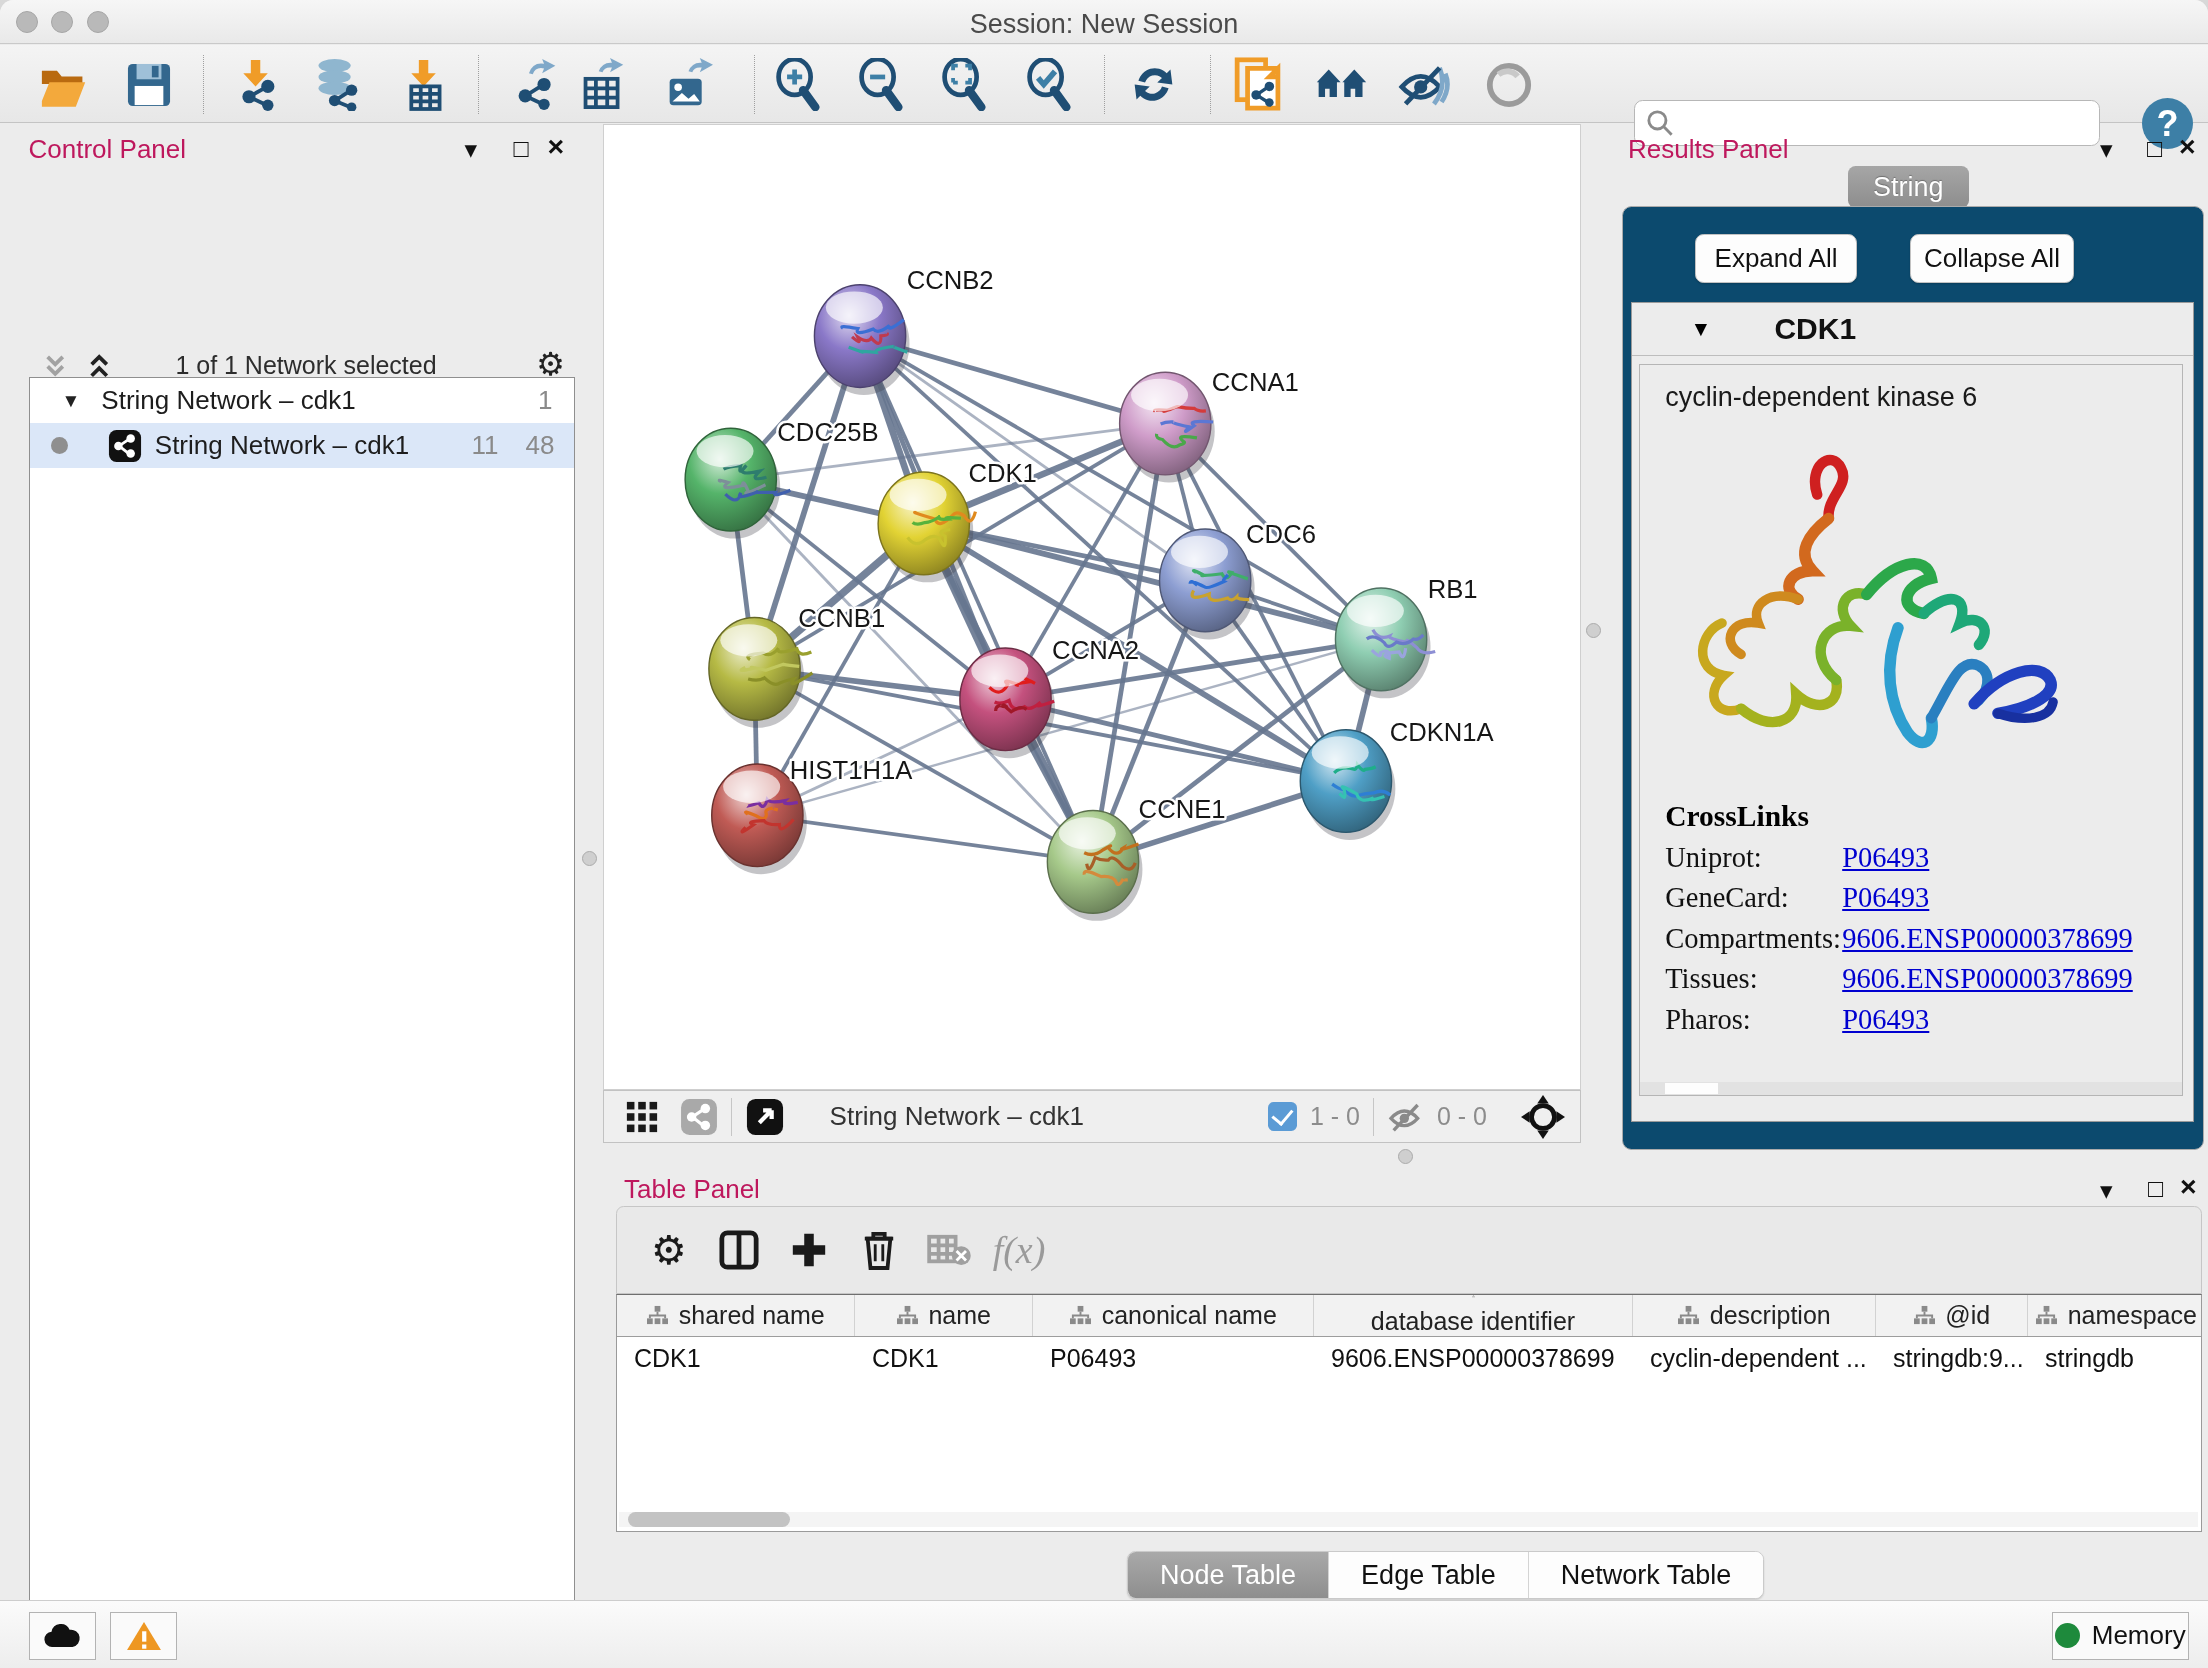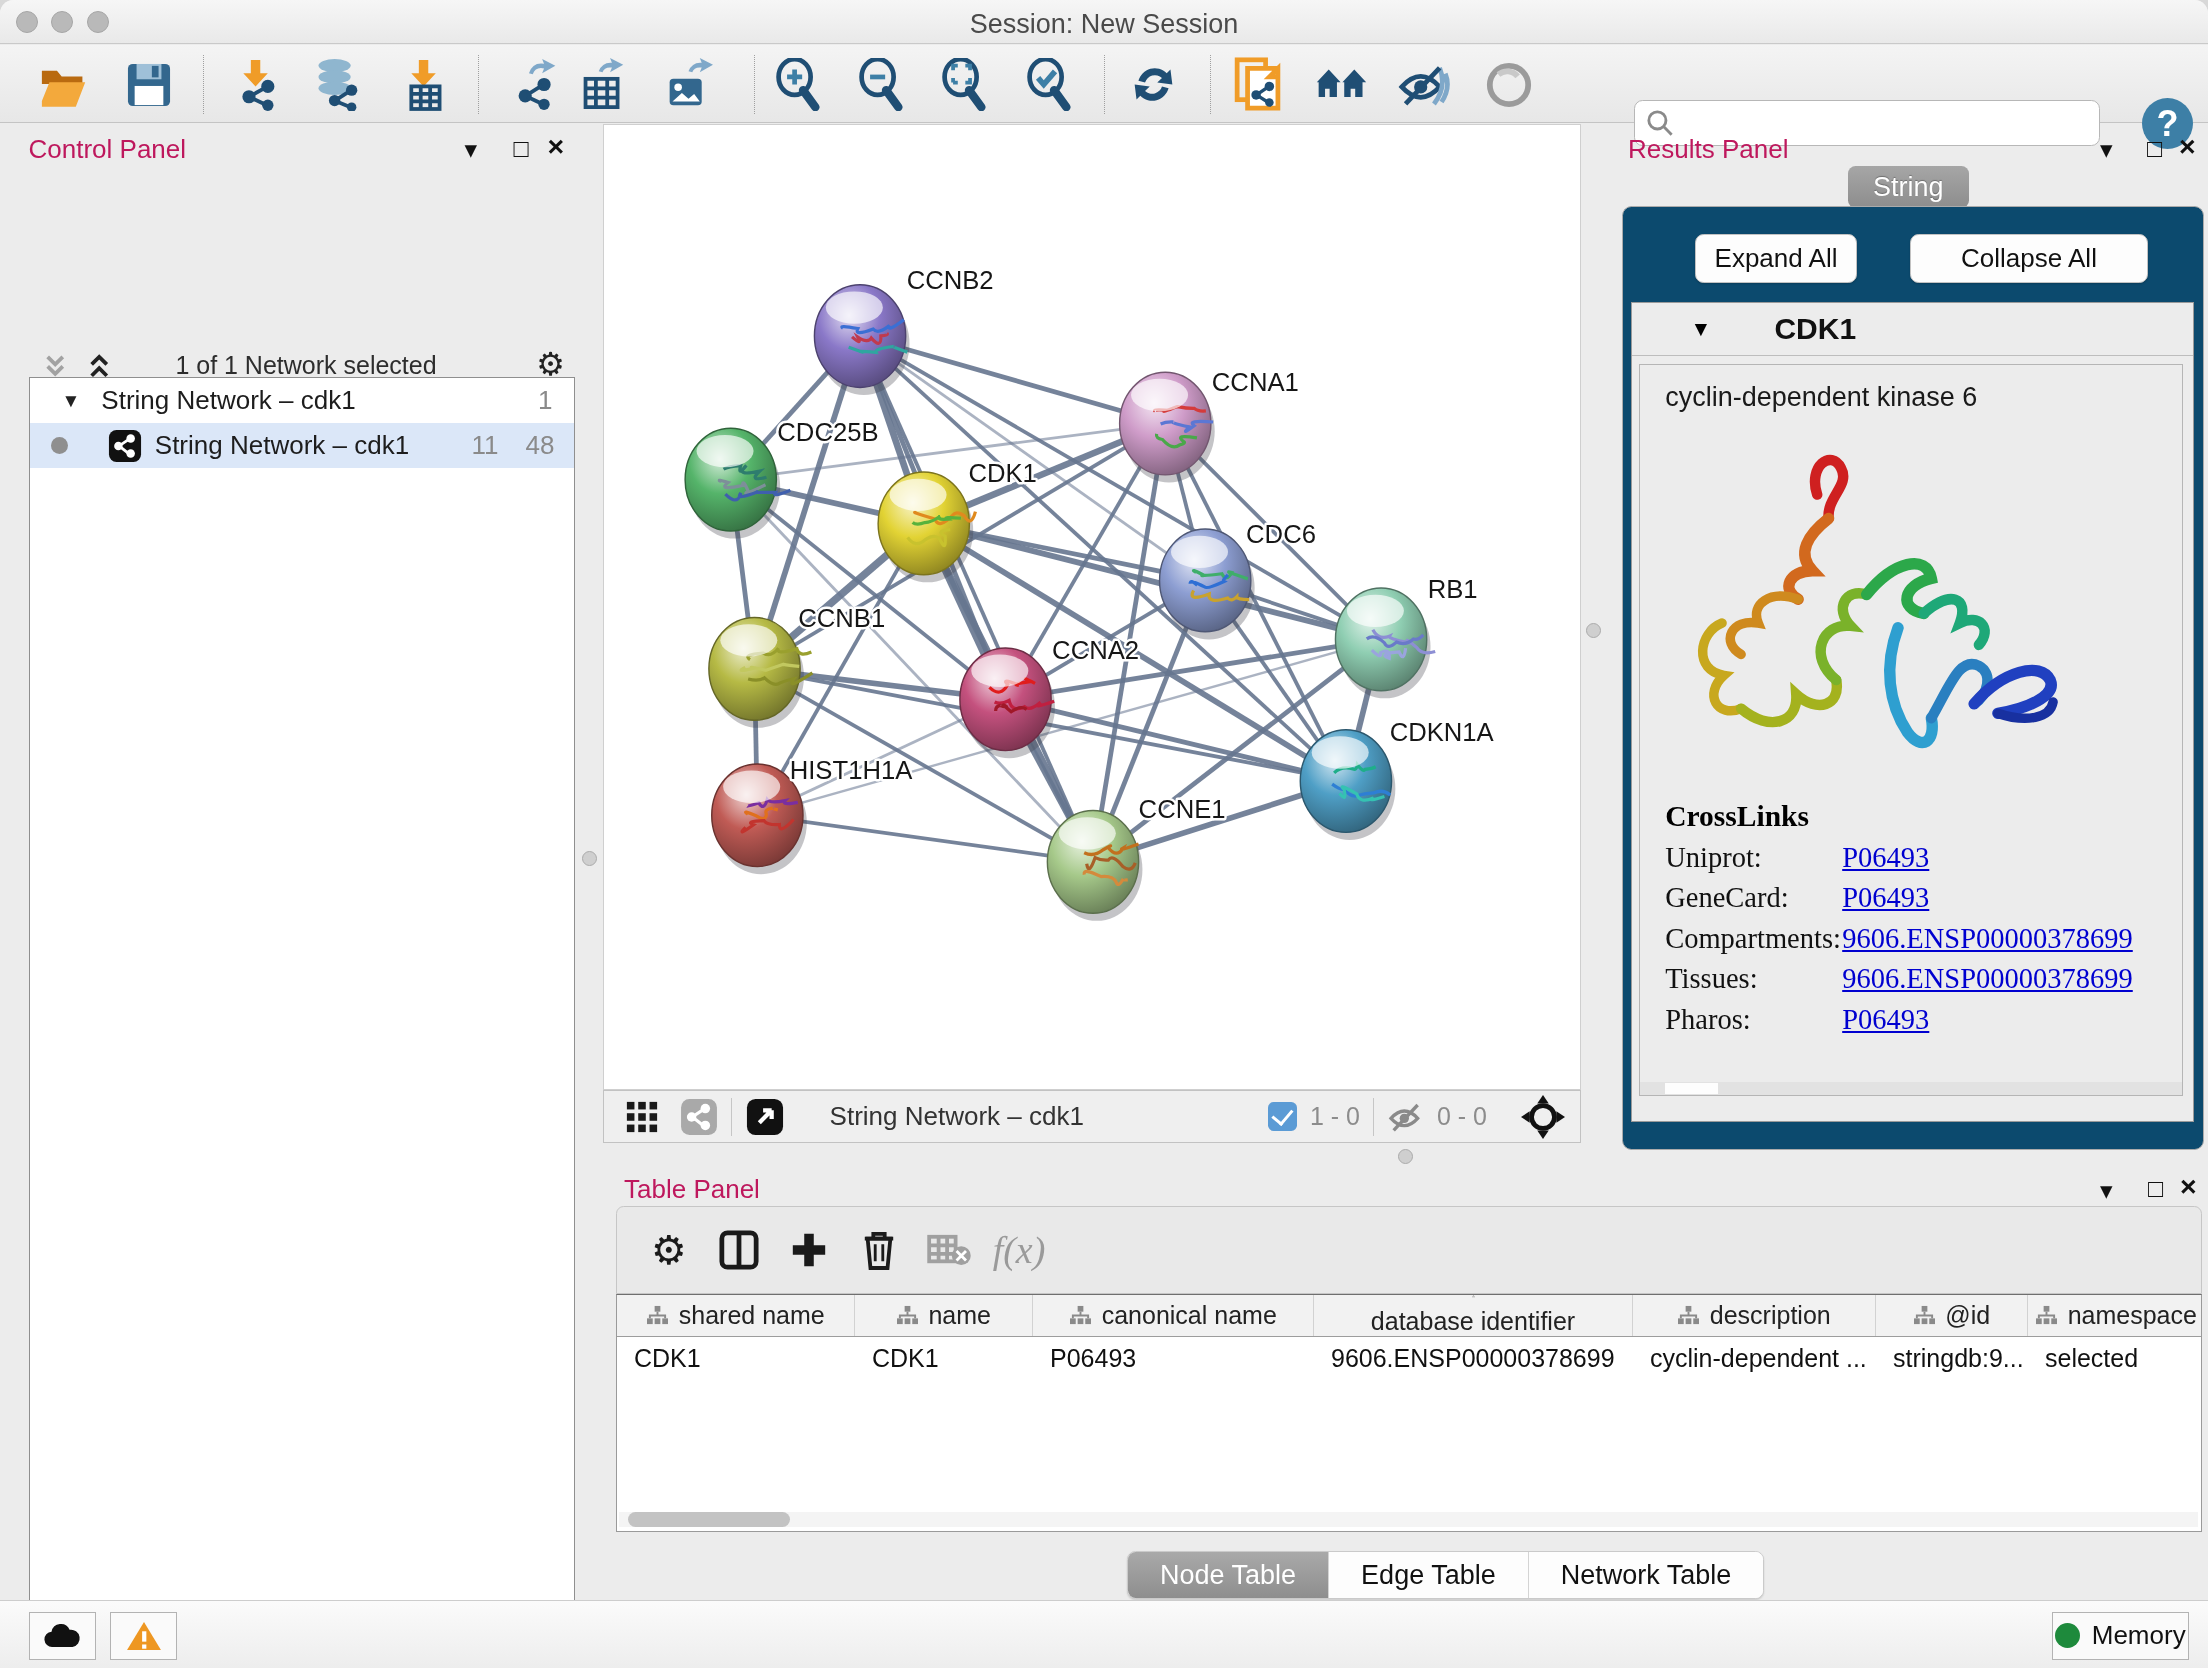--- a/index.html
+++ b/index.html
@@ -600,21 +600,21 @@
 
   <div style="position:absolute; left:1605px; top:124px; width:603px; height:1037px;">
     <div class="panel-title" style="left:23px; top:9.5px;">Results Panel</div>
     <div class="panel-ctrl" style="left:495px; top:11.4px;">▾</div>
     <div class="panel-ctrl" style="left:542px; top:9.5px;">□</div>
     <div class="panel-ctrl ctrl-x" style="left:574px; top:5.7px;">×</div>
     <div class="pill-tab" style="left:243px; top:42px;">String</div>
 
     <div class="rp-outer" style="left:17px; top:82px; width:582px;">
       <div class="rp-btn" style="left:72px; width:162px;">Expand All</div>
-      <div class="rp-btn" style="left:287px; width:238px;">Collapse All</div>
+      <div class="rp-btn" style="left:287px; width:164px;">Collapse All</div>
 
       <div class="rp-content">
         <div class="rp-gene-row">
           <span style="margin-left:59px; font-size:21px;">▼</span>
           <span style="margin-left:63px; font-size:30px; font-weight:bold; color:#111;">CDK1</span>
         </div>
         <div class="rp-inner">
           <div style="margin:17px 0 0 25px; font-size:27px; color:#1a1a1a;">cyclin-dependent kinase 6</div>
 
           
@@ -780,21 +780,21 @@
         </div>
       </div>
     <div id="table-body">
         <div class="trow">
           <div class="td" style="width: 238px;">CDK1</div>
           <div class="td" style="width: 178px;">CDK1</div>
           <div class="td" style="width: 281px;">P06493</div>
           <div class="td" style="width: 319px;">9606.ENSP00000378699</div>
           <div class="td" style="width: 243px;">cyclin-dependent ...</div>
           <div class="td" style="width: 152px;">stringdb:9...</div>
-          <div class="td" style="width: 177px;">selected</div>
+          <div class="td" style="width: 177px;">stringdb</div>
         </div>
       </div>
     <div class="hscroll">
         <div class="hthumb"></div>
       </div>
   </div>
 
   <div class="bottom-tabs">
     <div class="btab active">Node Table</div>
     <div class="btab">Edge Table</div>

